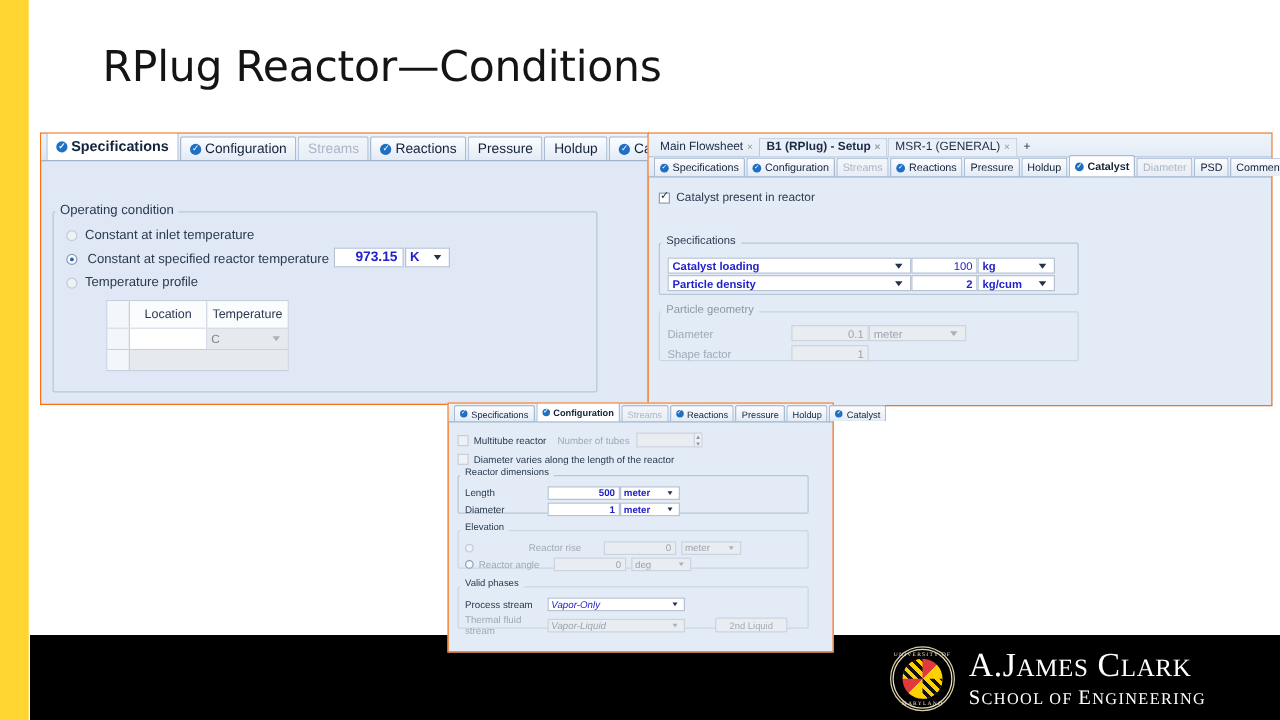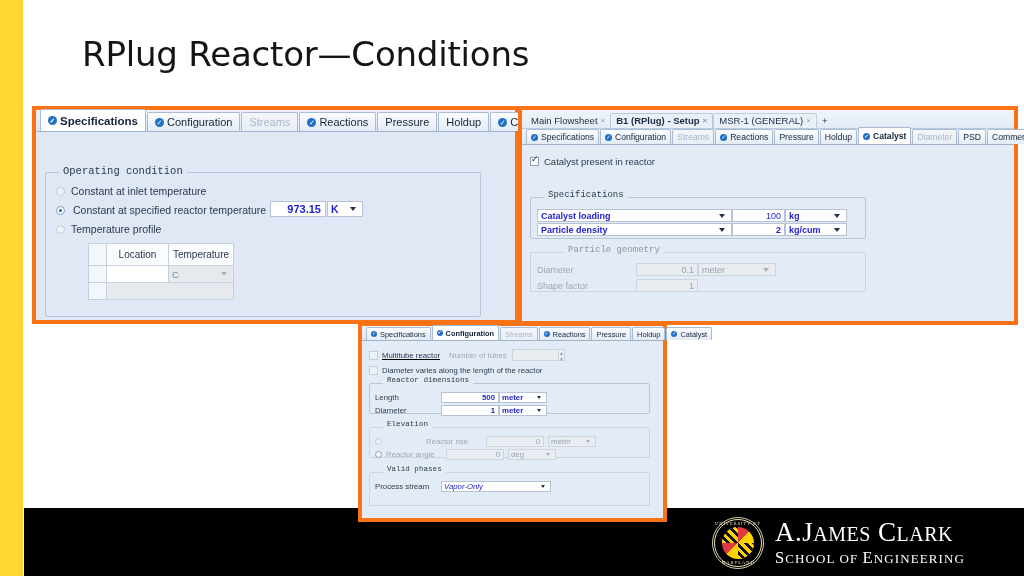--- a/index.html
+++ b/index.html
@@ -12,43 +12,42 @@
   .yellow-bar{position:absolute;left:0;top:0;width:23px;height:576px;background:#FFD632;}
   .black-bar{position:absolute;left:24px;top:508px;width:1000px;height:68px;background:#000000;}
 
   .slide-title{
     position:absolute;left:82px;top:34px;width:700px;
     font-size:34px;color:#141414;letter-spacing:-0.2px;
     font-family:"DejaVu Sans", sans-serif;font-weight:400;
   }
 
   
-  .panel{position:absolute;background:#dfe8f4;border:4px solid #f97316;}
+  .panel{position:absolute;background:#dfe8f4;border:1px solid #f97316;}
   .panel .tabstrip{
     display:flex;align-items:flex-end;background:linear-gradient(#eef3fa,#dde7f3);
     border-bottom:1px solid #9fb3cc;padding-left:4px;
   }
   .tab{
     position:relative;display:flex;align-items:center;gap:3px;
     background:linear-gradient(#fcfdff,#e3ebf6);
     border:1px solid #a9bcd4;border-bottom:none;
     margin-right:1px;white-space:nowrap;color:#14233a;
     border-radius:2px 2px 0 0;
   }
   .tab.active{background:#ffffff;font-weight:bold;}
   .tab.disabled{color:#aab6c6;background:linear-gradient(#f3f6fa,#e8eef6);}
   .chk-ico{
     display:inline-block;border-radius:50%;background:#1f6fc4;
     color:#fff;text-align:center;line-height:1;
   }
   .fieldset{position:relative;border:1px solid #b8c6d8;border-radius:2px;}
   .fieldset > .legend{
-    position:absolute;top:-8px;left:13px;background:#dfe8f4;padding:0 4px;
+    position:absolute;top:-8px;left:1px;background:#dfe8f4;padding:0 4px;
     color:#2b3a4f;
-    font-family:Liberation Mono, monospace;
   }
   .lbl{color:#2b3a4f;}
   .lbl.dim{color:#9fa9b6;}
   .inp{
     background:#ffffff;border:1px solid #b5c3d4;color:#2222cc;
     display:flex;align-items:center;
   }
   .inp.ro{background:#e9edf2;border:1px solid #ccd4de;color:#9aa4b1;}
   .inp .v{width:100%;}
   .ddl{
@@ -300,21 +299,21 @@
           <span>2</span>
         </div>
         <div class="ddl" style="width:62px;height:13px;padding:0 3px;font-size:9px;font-weight:bold;">
           <span>kg/cum</span>
           <span class="arrow"></span>
         </div>
       </div>
     </div>
 
     <div class="fieldset" style="position:absolute;left:8px;top:107px;width:336px;height:40px;border-color:#cbd6e3;">
-      <span class="legend dim" style="font-size:9px;background:#e2ebf6;color:#8d97a4;margin-left:20px;">Particle geometry</span>
+      <span class="legend dim" style="font-size:9px;background:#e2ebf6;color:#8d97a4;">Particle geometry</span>
       <div class="row" style="position:absolute;left:6px;top:10px;">
         <span class="lbl dim" style="font-size:9px;width:99px;">Diameter</span>
         <div class="inp ro" style="width:62px;height:13px;justify-content:flex-end;padding-right:3px;font-size:9px;">
           <span>0.1</span>
         </div>
         <div class="ddl ro" style="width:78px;height:13px;padding:0 3px;font-size:9px;">
           <span>meter</span>
           <span class="arrow dim"></span>
         </div>
       </div>
@@ -351,21 +350,21 @@
     <div class="tab">
       <span>Holdup</span>
     </div>
     <div class="tab">
       <span class="chk-ico">✓</span>
       <span>Catalyst</span>
     </div>
   </div>
 
   <div class="body">
-    <div class="row" style="position:absolute;left:7px;top:10px;gap:4px;text-decoration:underline;">
+    <div class="row" style="position:absolute;left:7px;top:10px;gap:4px;">
       <span class="cbx dim"></span>
       <span class="lbl" style="font-size:7.8px;">Multitube reactor</span>
     </div>
     <span class="lbl dim" style="position:absolute;left:87px;top:10px;font-size:7.8px;">Number of tubes</span>
     <div class="inp ro" style="position:absolute;left:150px;top:8px;width:52px;height:12px;">
       <span class="v" style="font-size:7.8px;text-align:right;padding-right:2px;"></span>
     </div>
     <div style="position:absolute;left:196px;top:8px;width:7px;height:12px;border:1px solid #ccd4de;background:#eef1f5;display:flex;flex-direction:column;align-items:center;justify-content:space-around;font-size:5px;color:#8d97a4;">
       <span>▲</span>
       <span>▼</span>
@@ -428,20 +427,30 @@
 
     <div class="fieldset" style="position:absolute;left:7px;top:131px;width:281px;height:34px;border-color:#cbd6e3;">
       <span class="legend" style="font-size:7.6px;background:#e3ecf6;">Valid phases</span>
       <div class="row" style="position:absolute;left:5px;top:8px;">
         <span class="lbl" style="font-size:7.8px;width:66px;">Process stream</span>
         <div class="ddl" style="width:110px;height:11px;padding:0 2px;font-size:7.8px;font-style:italic;">
           <span>Vapor-Only</span>
           <span class="arrow" style="border-left-width:2.5px;border-right-width:2.5px;border-top-width:3.5px;"></span>
         </div>
       </div>
+      <div class="row" style="position:absolute;left:5px;top:21px;">
+        <span class="lbl dim" style="font-size:7.8px;width:66px;">Thermal fluid stream</span>
+        <div class="ddl ro" style="width:110px;height:11px;padding:0 2px;font-size:7.8px;font-style:italic;">
+          <span>Vapor-Liquid</span>
+          <span class="arrow dim" style="border-left-width:2.5px;border-right-width:2.5px;border-top-width:3.5px;"></span>
+        </div>
+        <div style="margin-left:24px;width:58px;height:12px;border:1px solid #ccd4de;background:#e9edf2;display:flex;align-items:center;justify-content:center;font-size:7.5px;color:#a3abb6;border-radius:2px;">
+          <span>2nd Liquid</span>
+        </div>
+      </div>
     </div>
   </div>
 </div>
 
 <div class="logo">
   <div class="seal">
     <div class="ring"></div>
     <div class="arcTop">UNIVERSITY OF</div>
     <div class="flag"></div>
     <div class="arcBot">MARYLAND</div>

